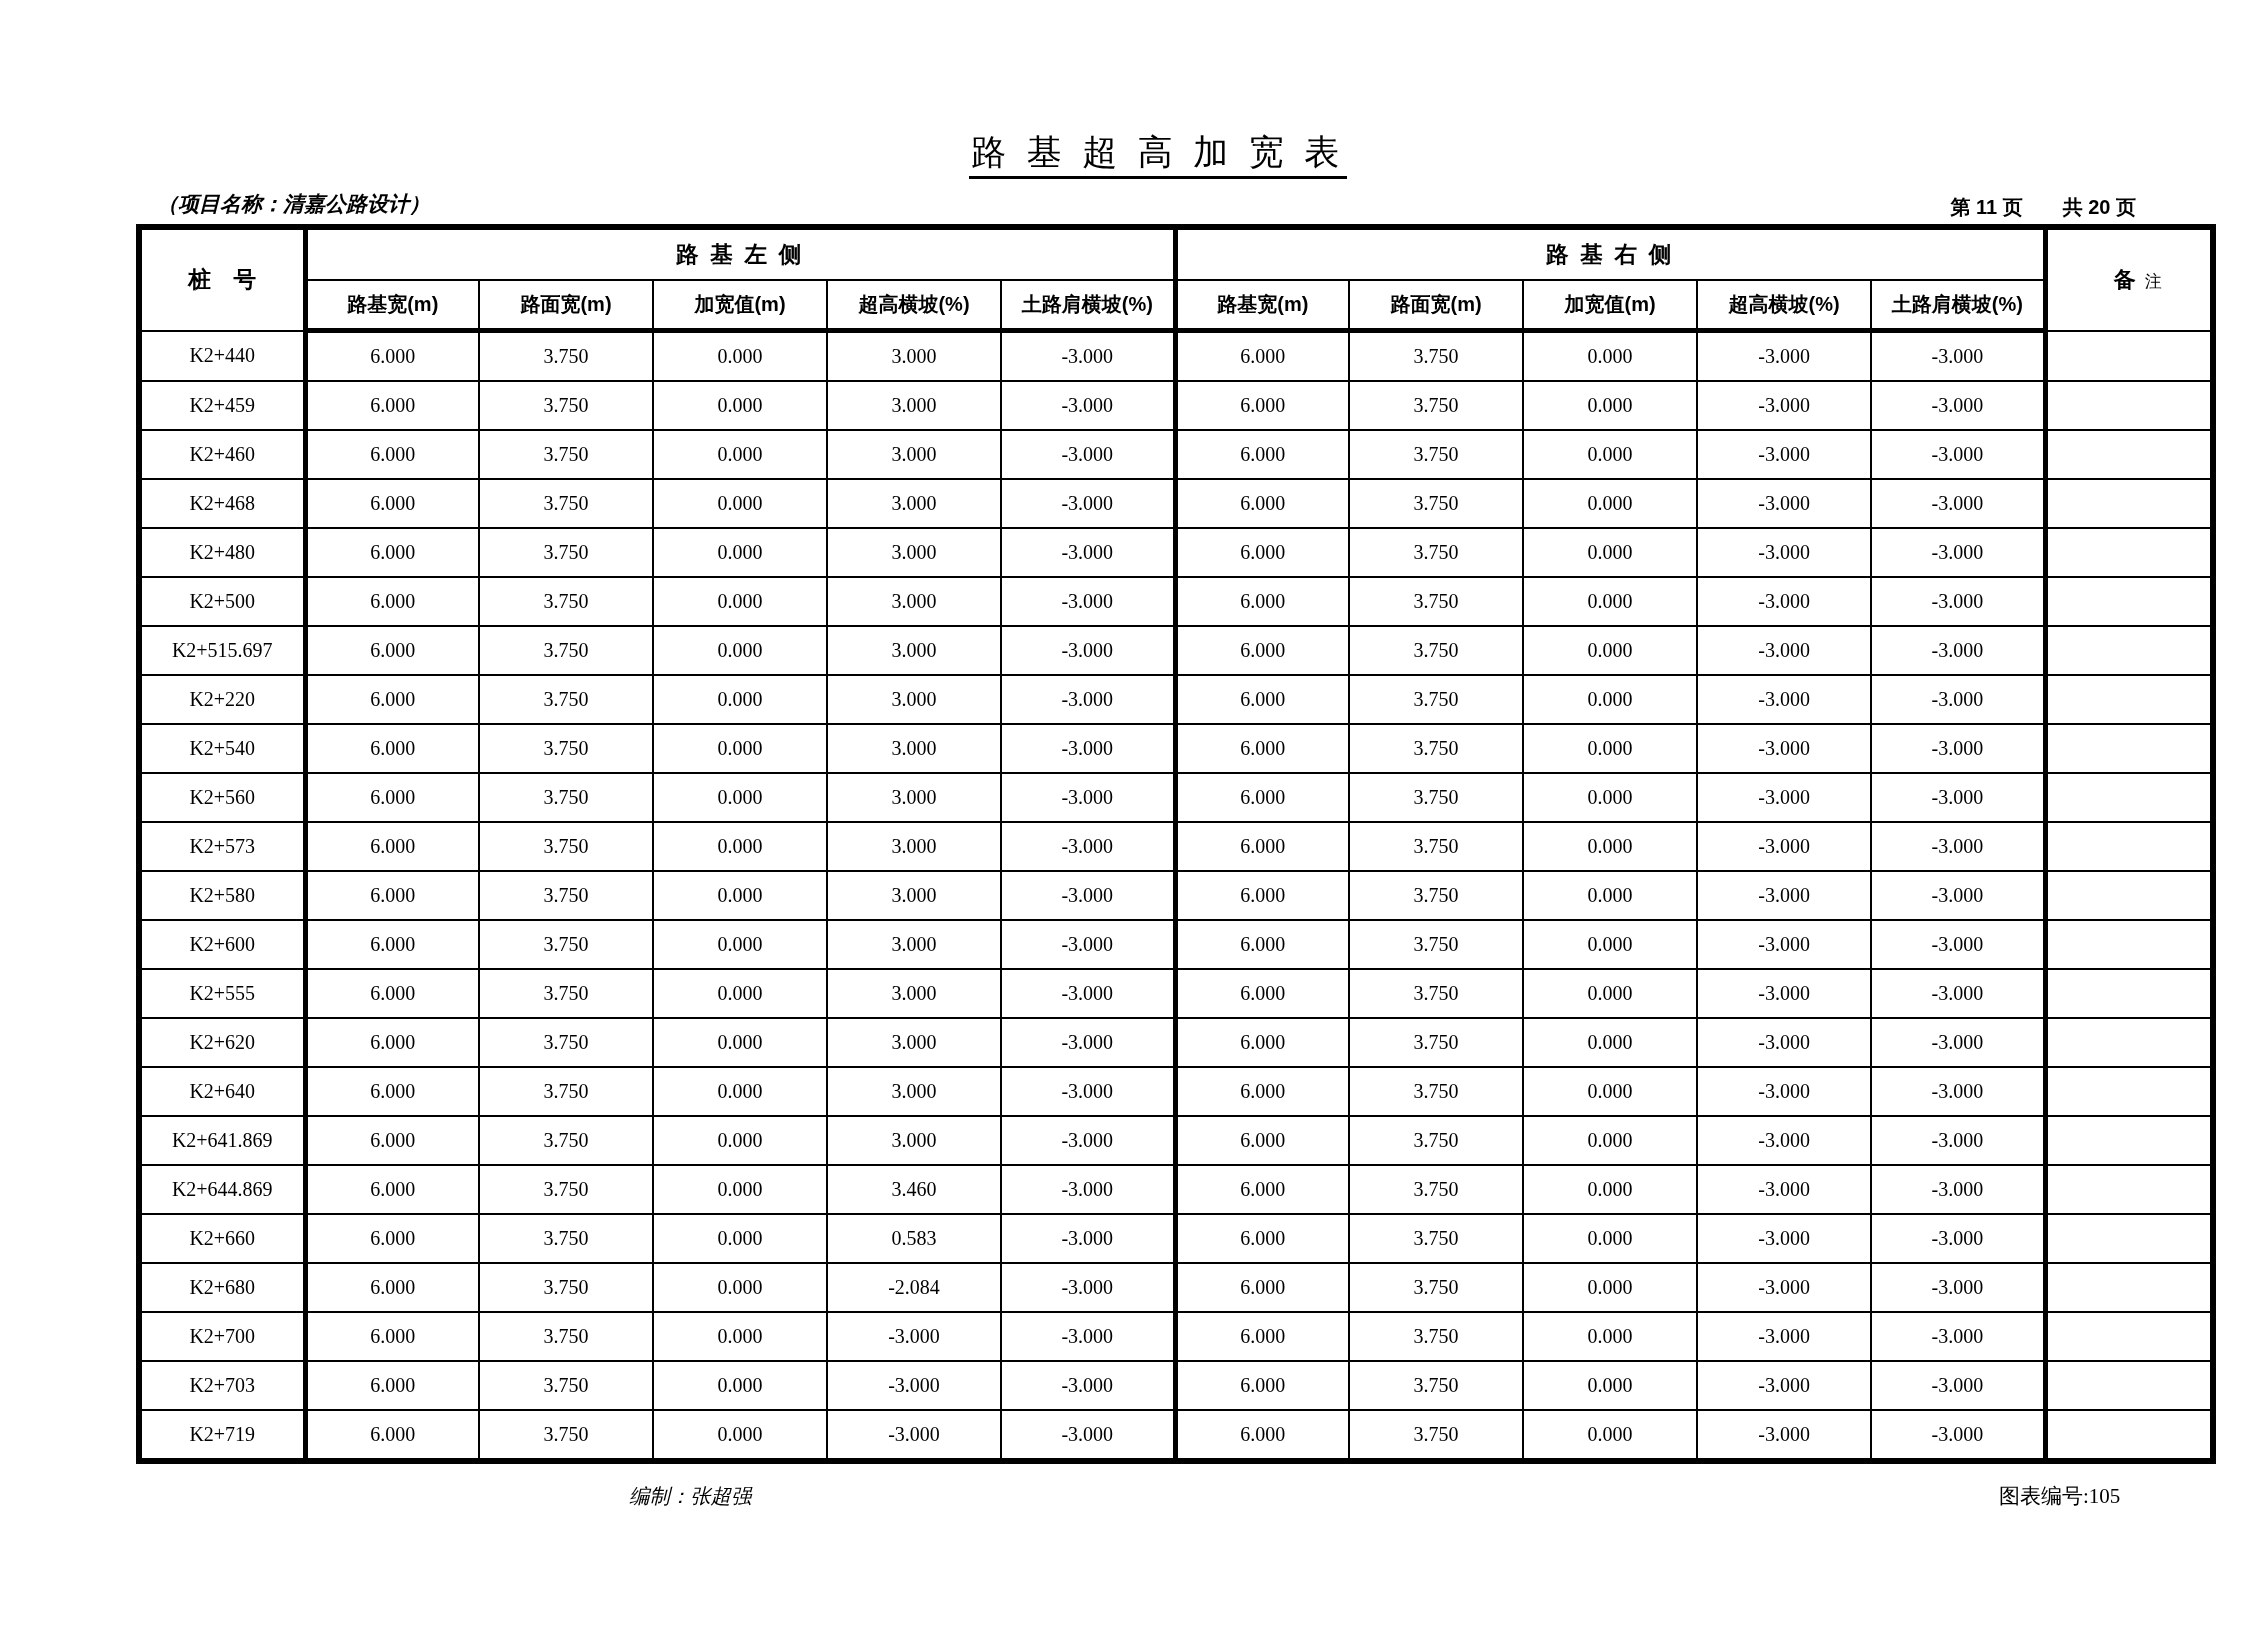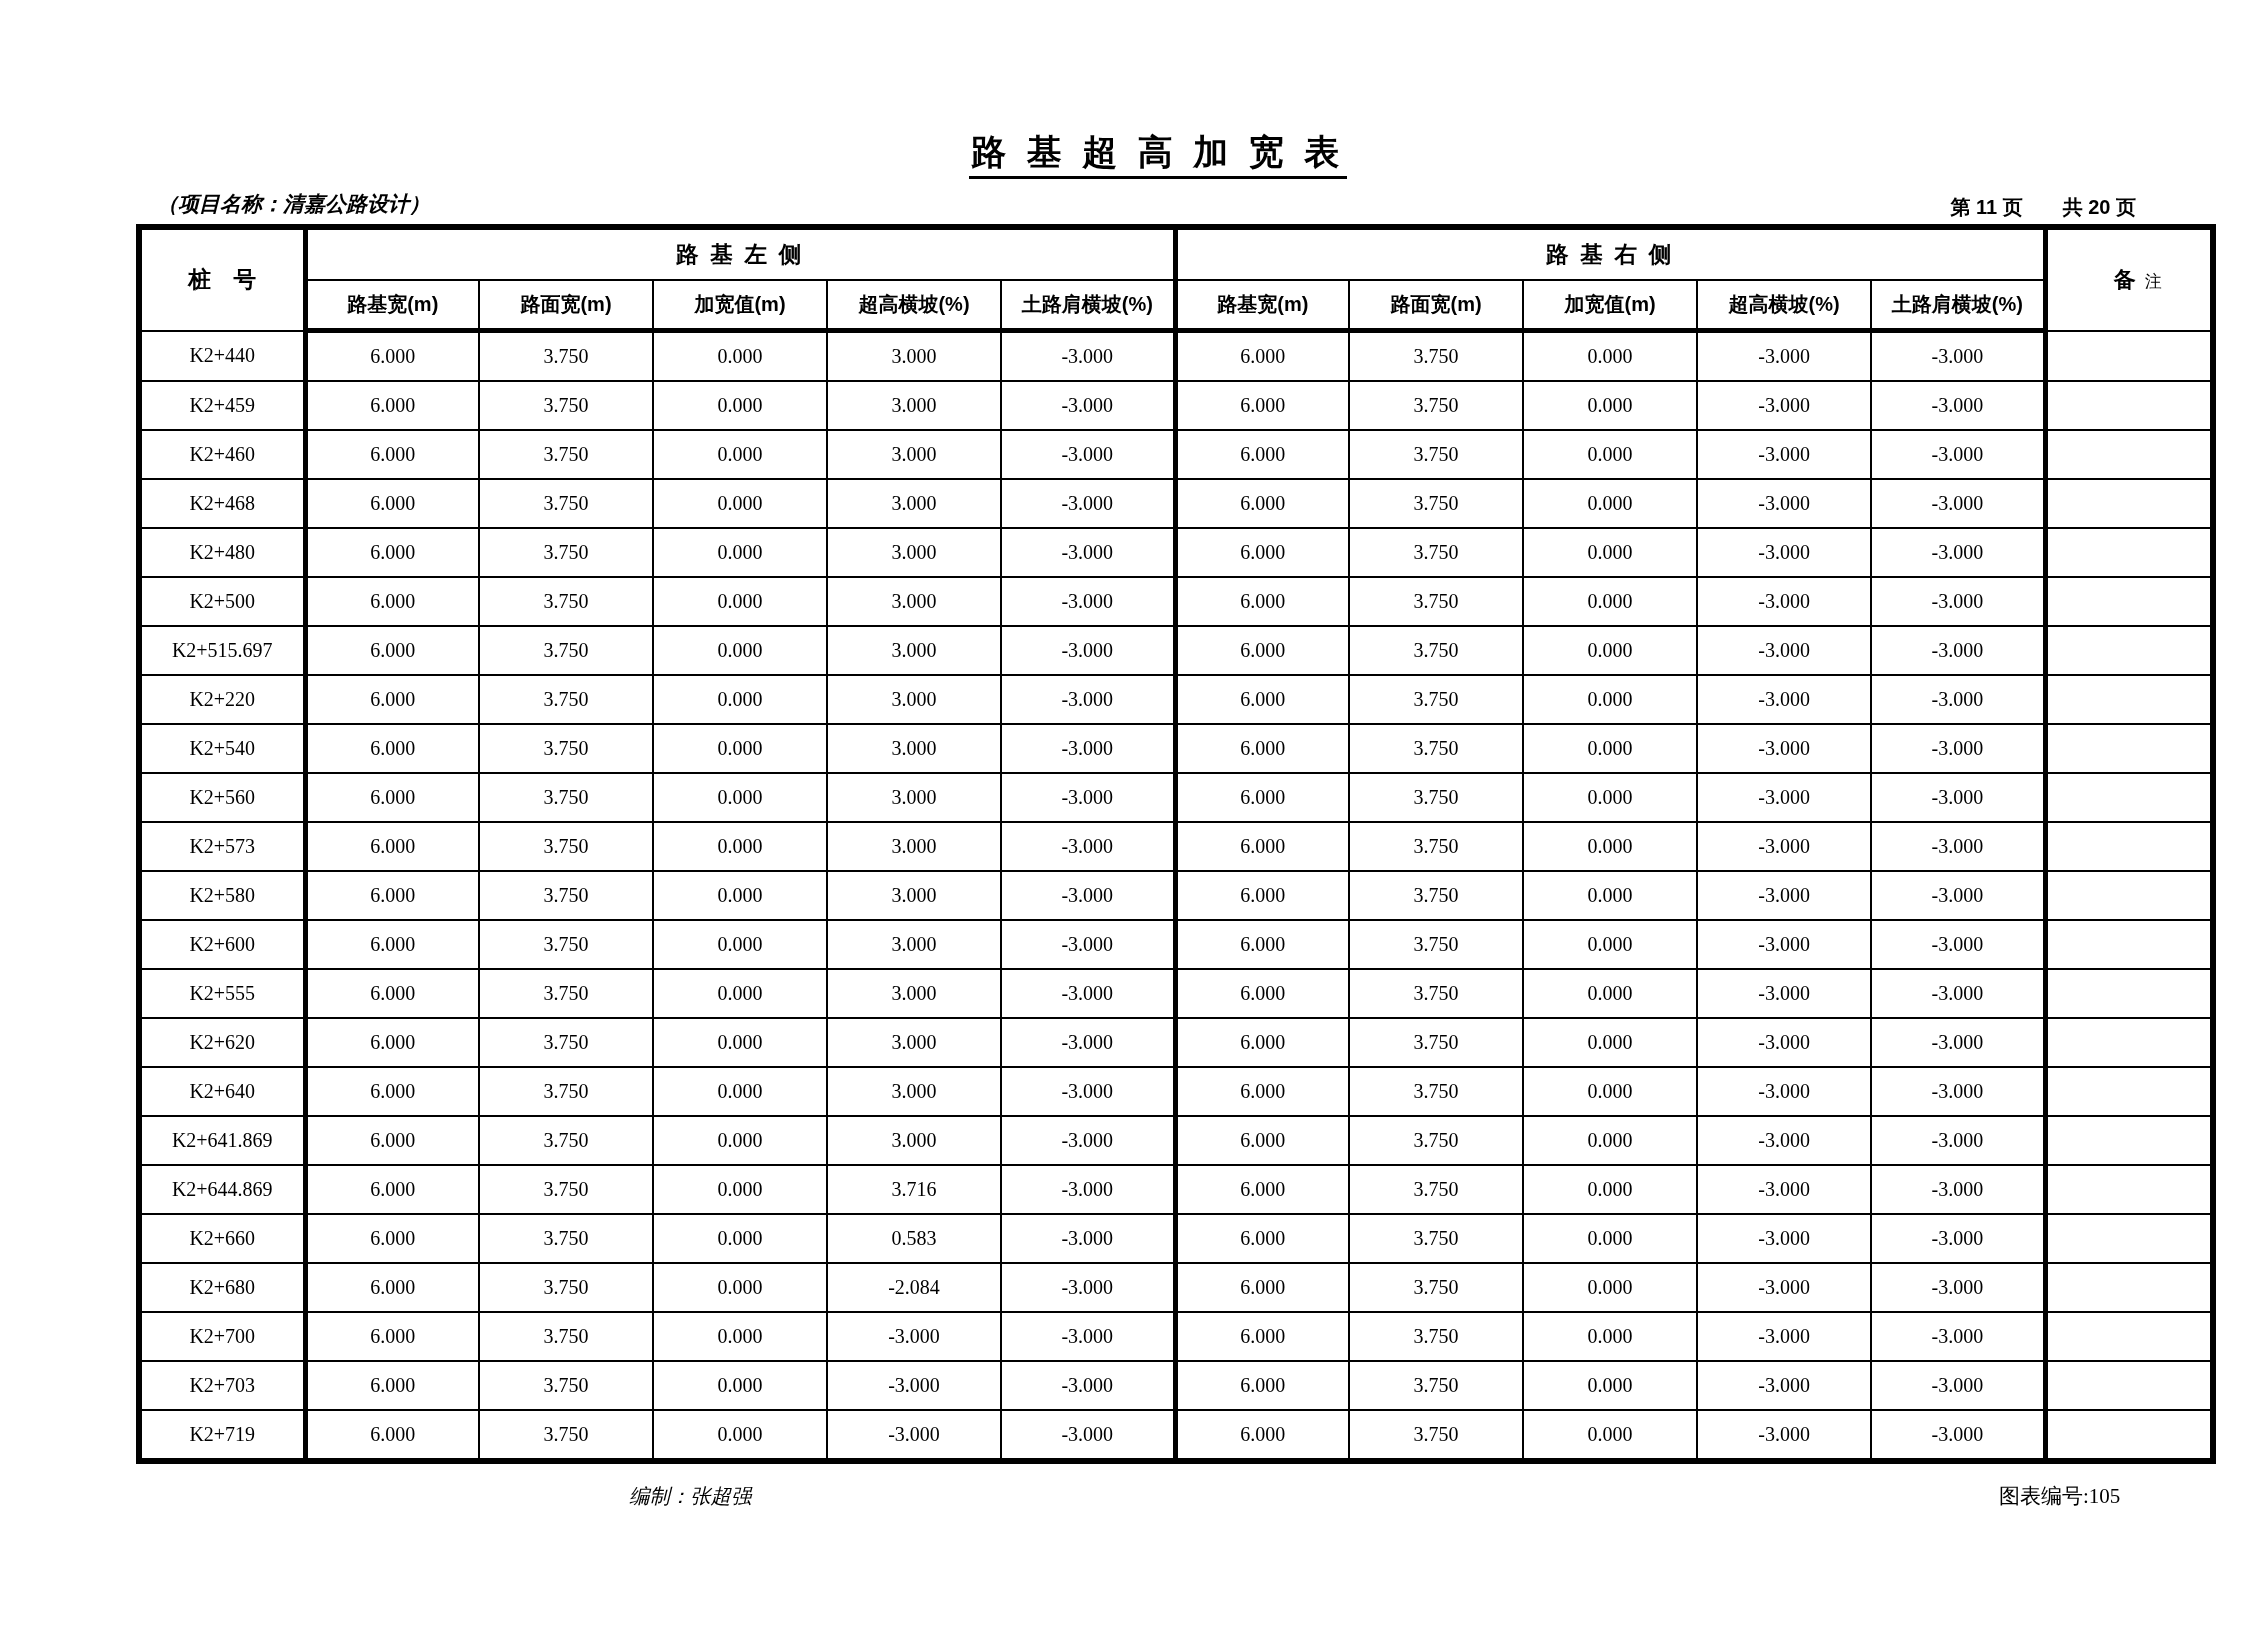--- a/index.html
+++ b/index.html
@@ -21,21 +21,21 @@
   .title-wrap {
     position: absolute;
     left: 0;
     top: 134px;
     width: 100%;
     text-align: center;
   }
   .title-text {
     display: inline-block;
     font-family: "Liberation Sans", "DejaVu Sans", sans-serif;
-    font-weight: bold;
+    font-weight: normal;
     font-size: 35px;
     letter-spacing: 5.4px;
     line-height: 1.0;
     border-bottom: 3.6px solid #000;
     padding: 0 2.7px 7.2px 2.7px;
     white-space: pre;
   }
   .project-label {
     position: absolute;
     left: 157px;
@@ -420,21 +420,21 @@
           <td>0.000</td>
           <td>-3.000</td>
           <td>-3.000</td>
           <td class="vthick"></td>
         </tr>
         <tr>
           <td>K2+644.869</td>
           <td class="vthick">6.000</td>
           <td>3.750</td>
           <td>0.000</td>
-          <td>3.716</td>
+          <td>3.460</td>
           <td>-3.000</td>
           <td class="vthick">6.000</td>
           <td>3.750</td>
           <td>0.000</td>
           <td>-3.000</td>
           <td>-3.000</td>
           <td class="vthick"></td>
         </tr>
         <tr>
           <td>K2+660</td>

